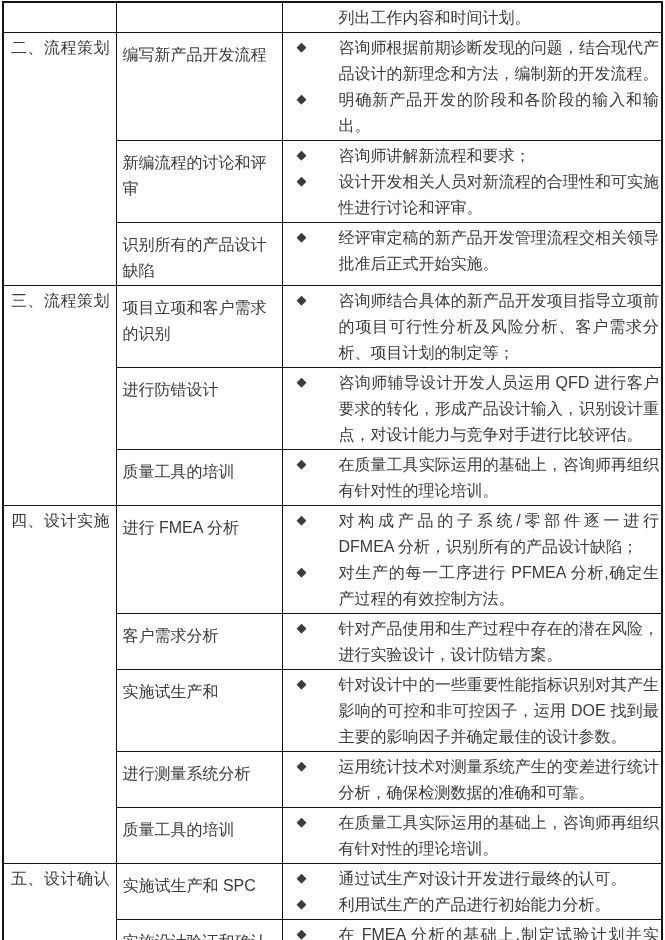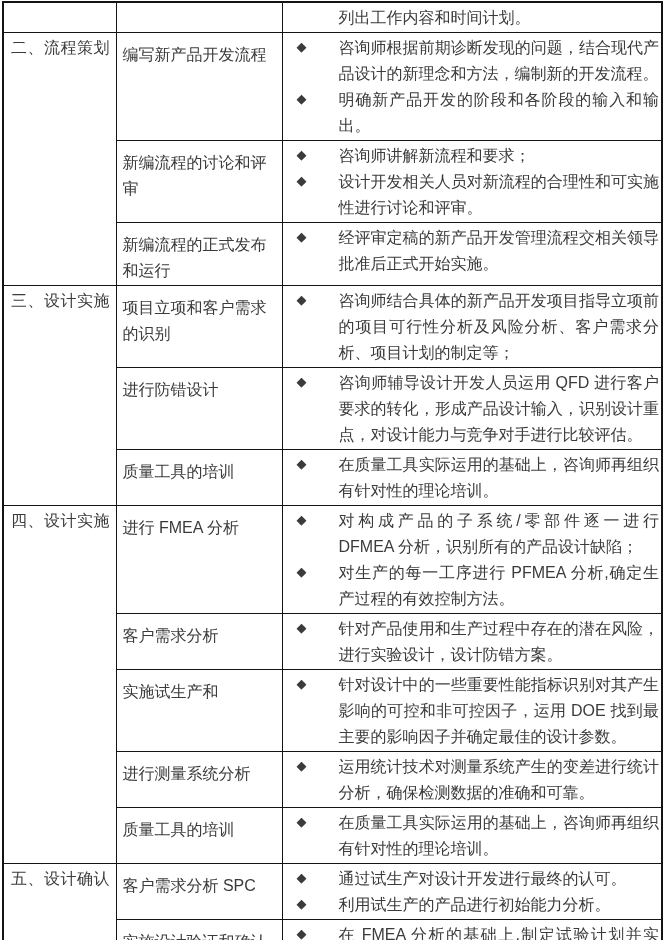--- a/index.html
+++ b/index.html
@@ -80,27 +80,27 @@
           </td>
         </tr>
         <tr>
           <td class="task-cell">新编流程的讨论和评审</td>
           <td class="detail-cell">
             <div class="detail-item"><span class="bullet">◆</span><span>咨询师讲解新流程和要求；</span></div>
             <div class="detail-item"><span class="bullet">◆</span><span>设计开发相关人员对新流程的合理性和可实施性进行讨论和评审。</span></div>
           </td>
         </tr>
         <tr>
-          <td class="task-cell">新编流程的正式发布和运行</td>
+          <td class="task-cell">识别所有的产品设计缺陷</td>
           <td class="detail-cell">
             <div class="detail-item"><span class="bullet">◆</span><span>经评审定稿的新产品开发管理流程交相关领导批准后正式开始实施。</span></div>
           </td>
         </tr>
         <tr>
-          <td class="phase-cell" rowspan="3">三、设计实施</td>
+          <td class="phase-cell" rowspan="3">三、流程策划</td>
           <td class="task-cell">项目立项和客户需求的识别</td>
           <td class="detail-cell">
             <div class="detail-item"><span class="bullet">◆</span><span>咨询师结合具体的新产品开发项目指导立项前的项目可行性分析及风险分析、客户需求分析、项目计划的制定等；</span></div>
           </td>
         </tr>
         <tr>
           <td class="task-cell">进行防错设计</td>
           <td class="detail-cell">
             <div class="detail-item"><span class="bullet">◆</span><span>咨询师辅导设计开发人员运用 QFD 进行客户要求的转化，形成产品设计输入，识别设计重点，对设计能力与竞争对手进行比较评估。</span></div>
           </td>
@@ -138,21 +138,21 @@
           </td>
         </tr>
         <tr>
           <td class="task-cell">质量工具的培训</td>
           <td class="detail-cell">
             <div class="detail-item"><span class="bullet">◆</span><span>在质量工具实际运用的基础上，咨询师再组织有针对性的理论培训。</span></div>
           </td>
         </tr>
         <tr>
           <td class="phase-cell" rowspan="2">五、设计确认</td>
-          <td class="task-cell">客户需求分析 SPC</td>
+          <td class="task-cell">实施试生产和 SPC</td>
           <td class="detail-cell">
             <div class="detail-item"><span class="bullet">◆</span><span>通过试生产对设计开发进行最终的认可。</span></div>
             <div class="detail-item"><span class="bullet">◆</span><span>利用试生产的产品进行初始能力分析。</span></div>
           </td>
         </tr>
         <tr>
           <td class="task-cell">实施设计验证和确认</td>
           <td class="detail-cell">
             <div class="detail-item"><span class="bullet">◆</span><span>在 FMEA 分析的基础上,制定试验计划并实施。</span></div>
           </td>

